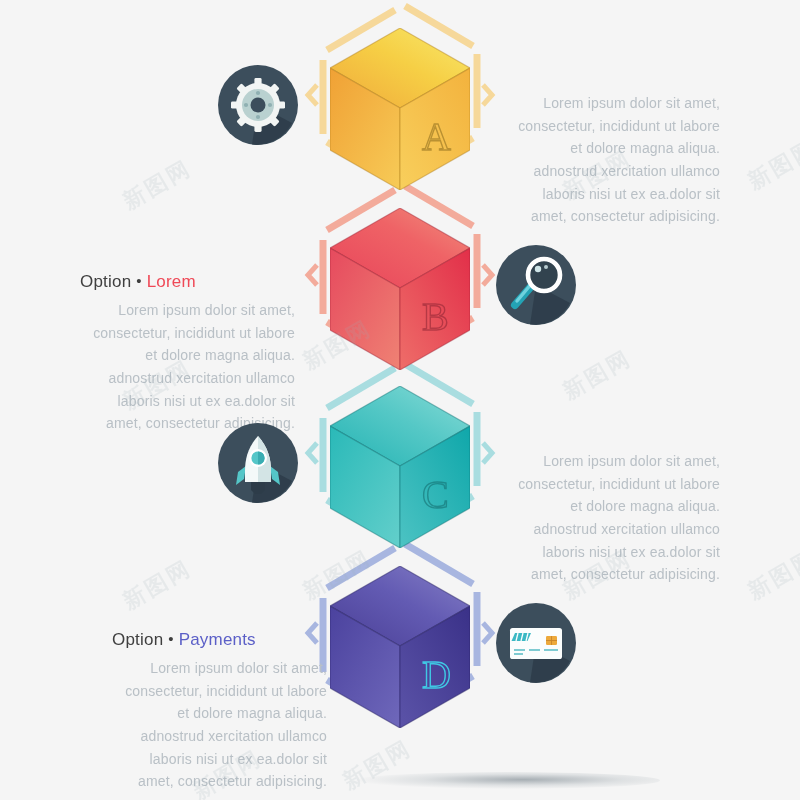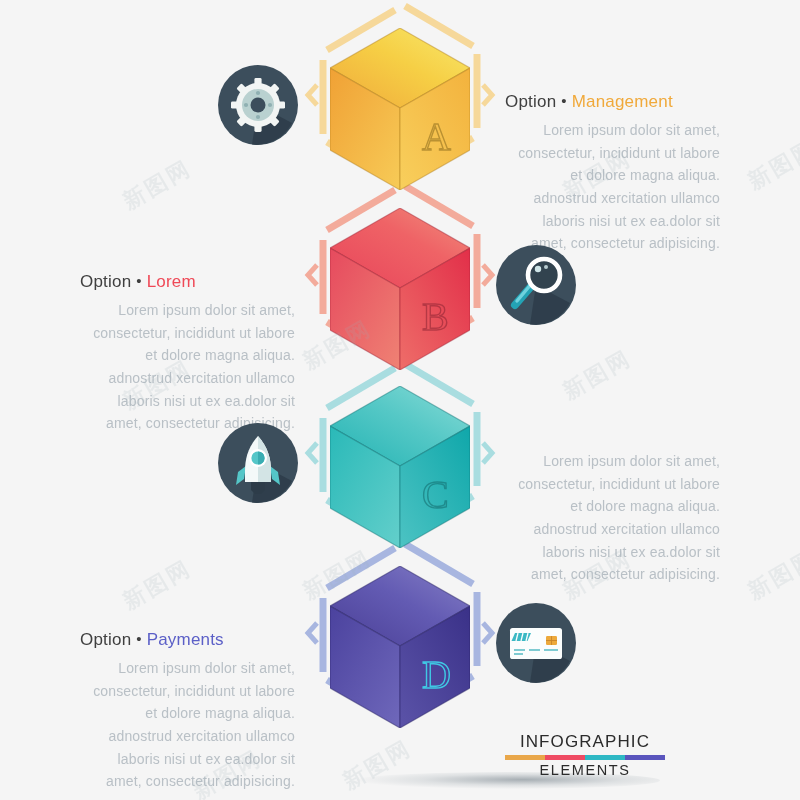--- a/index.html
+++ b/index.html
@@ -168,25 +168,20 @@
             <circle cx="0" cy="-12" r="2.1"></circle>
               <circle cx="0" cy="12" r="2.1"></circle>
             <circle cx="-12" cy="0" r="2.1"></circle>
               <circle cx="12" cy="0" r="2.1"></circle>
           </g>
         </g>
       </svg>
     </div>
 
     <div class="txt right" style="top:82px;">
-      <h2>
-        <span>Option</span>
-        <span class="dot">•</span>
-        <span class="kw" style="color:#f0a93b">Management</span>
-      </h2>
       <p>Lorem ipsum dolor sit amet, consectetur, incididunt ut labore et dolore magna aliqua. adnostrud xercitation ullamco laboris nisi ut ex ea.dolor sit amet, consectetur adipisicing.</p>
     </div>
   </div>
 
   <div class="row" id="row-b">
 
     <div class="frame">
       <svg width="190" height="200" viewBox="0 0 190 200">
         <g fill="none" stroke="#f3ab9b" stroke-width="7">
           <path d="M 100 -4 L 168 36"></path>
@@ -360,36 +355,26 @@
         <path d="M50 37.5 h11 M55.5 33 v9" stroke="#c9862a" stroke-width=".9"></path>
         <g stroke="#79c9d0" stroke-width="1.9">
           <line x1="18" y1="47" x2="29" y2="47"></line>
           <line x1="33" y1="47" x2="44" y2="47"></line>
           <line x1="48" y1="47" x2="62" y2="47"></line>
           <line x1="18" y1="51" x2="27" y2="51"></line>
         </g>
       </svg>
     </div>
 
-    <div class="txt left" style="top:82px;">
+    <div class="txt left" style="top:82px;margin-left:32px;">
       <h2>
         <span>Option</span>
         <span class="dot">•</span>
         <span class="kw" style="color:#5b5fc7">Payments</span>
       </h2>
       <p>Lorem ipsum dolor sit amet, consectetur, incididunt ut labore et dolore magna aliqua. adnostrud xercitation ullamco laboris nisi ut ex ea.dolor sit amet, consectetur adipisicing.</p>
     </div>
   </div>
 
   <div id="ground"></div>
 
-  <div id="brand">
-    <div class="bt">INFOGRAPHIC</div>
-    <div class="bbar">
-      <i style="background:#e9a74a"></i>
-      <i style="background:#ef4b63"></i>
-      <i style="background:#2eb8c4"></i>
-      <i style="background:#5a55bd"></i>
-    </div>
-    <div class="bs">ELEMENTS</div>
-  </div>
 
 </div>
 
 </body></html>

